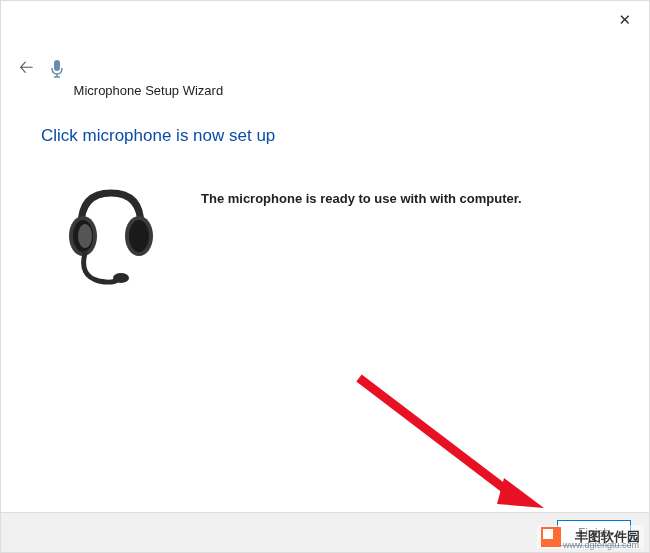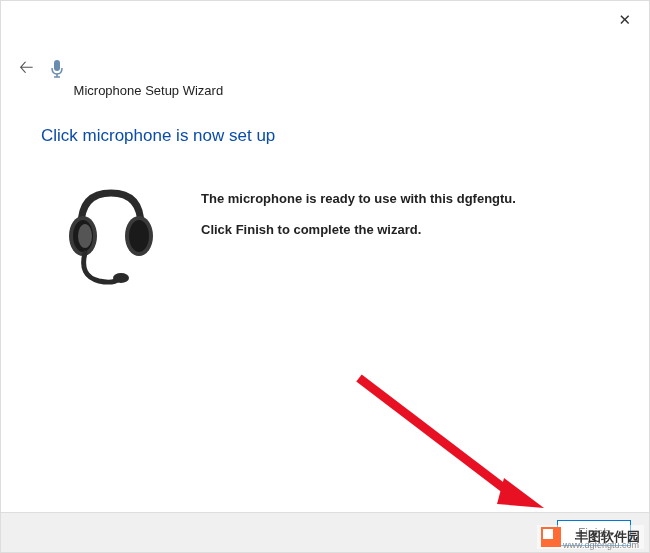--- a/index.html
+++ b/index.html
@@ -177,22 +177,21 @@
         <ellipse cx="22" cy="55" rx="14" ry="20" fill="#3a3a3a"></ellipse>
         <ellipse cx="22" cy="55" rx="10" ry="16" fill="#1a1a1a"></ellipse>
         <ellipse cx="24" cy="55" rx="7" ry="12" fill="#555"></ellipse>
         <ellipse cx="78" cy="55" rx="14" ry="20" fill="#3a3a3a"></ellipse>
         <ellipse cx="78" cy="55" rx="10" ry="16" fill="#1a1a1a"></ellipse>
         <path d="M 24 72 Q 18 95 38 100 Q 52 103 58 98" stroke="#2a2a2a" stroke-width="5" fill="none" stroke-linecap="round"></path>
         <ellipse cx="60" cy="97" rx="8" ry="5" fill="#2a2a2a"></ellipse>
       </svg>
     </div>
     <div class="text-block">
-      <div class="text-line">The microphone is ready to use with this dgfengtu.</div>
-      <div class="text-line">Click Finish to complete the wizard.</div>
+      <div class="text-line">The microphone is ready to use with with computer.</div>
     </div>
   </div>
 </div>
 
 <div class="arrow-overlay">
   <svg width="200" height="150" viewBox="0 0 200 150">
     <defs>
       <marker id="arrowhead" markerWidth="12" markerHeight="12" refX="9" refY="4" orient="auto">
         <polygon points="0 0, 12 4, 0 8" fill="#e81123"></polygon>
       </marker>

